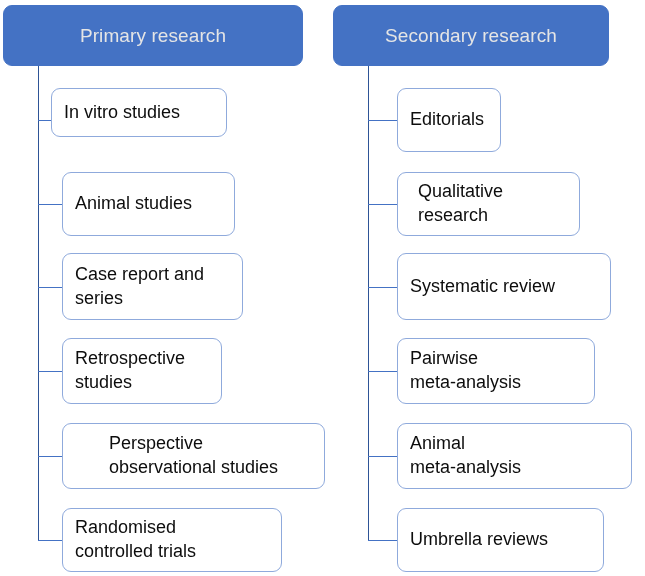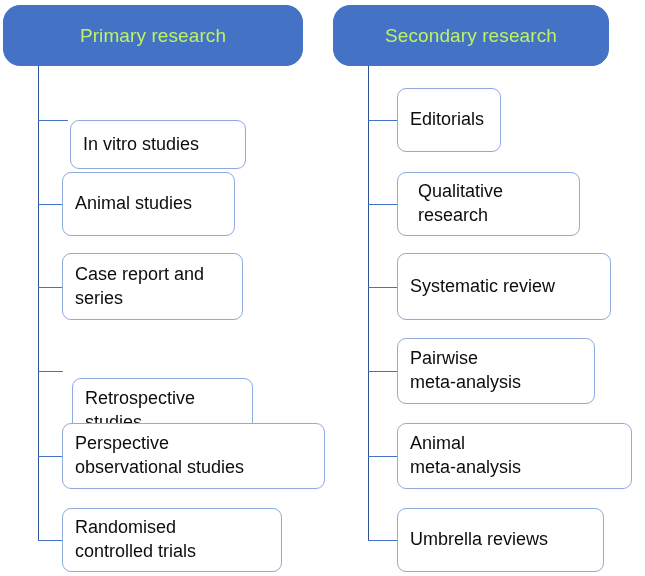--- a/index.html
+++ b/index.html
@@ -21,22 +21,22 @@
     height: 576px;
     background: #ffffff;
   }
 
   
   .col-header {
     position: absolute;
     box-sizing: border-box;
     background: #4472C4;
     border: 1px solid #4472C4;
-    border-radius: 17px;
-    color: #bef264;
+    border-radius: 9px;
+    color: #e5e5e5;
     font-size: 19px;
     line-height: 1.25;
     display: flex;
     align-items: center;
     justify-content: center;
     padding: 0 10px;
     letter-spacing: 0.1px;
   }
 
   
@@ -79,39 +79,39 @@
 
   <div class="trunk" style="left:38px; top:66px; height:474px;"></div>
 
   <div class="branch" style="left:38px; top:120px; width:30px;"></div>
   <div class="branch" style="left:38px; top:204px; width:25px;"></div>
   <div class="branch" style="left:38px; top:287px; width:25px;"></div>
   <div class="branch" style="left:38px; top:371px; width:25px;"></div>
   <div class="branch" style="left:38px; top:456px; width:25px;"></div>
   <div class="branch" style="left:38px; top:540px; width:25px;"></div>
 
-  <div class="node" style="left:70px; top:88px; width:176px; height:49px;margin-top:32px;">
+  <div class="node" style="left:51px; top:88px; width:176px; height:49px;">
     <span>In vitro studies</span>
   </div>
 
   <div class="node" style="left:62px; top:172px; width:173px; height:64px;">
     <span>Animal studies</span>
   </div>
 
   <div class="node" style="left:62px; top:253px; width:181px; height:67px;">
     <span>Case report and
 series</span>
   </div>
 
-  <div class="node" style="left:72px; top:338px; width:181px; height:66px;margin-top:40px;">
+  <div class="node" style="left:62px; top:338px; width:160px; height:66px;">
     <span>Retrospective
 studies</span>
   </div>
 
-  <div class="node" style="left:62px; top:423px; width:263px; height:66px;">
+  <div class="node" style="left:62px; top:423px; width:263px; height:66px;justify-content:center;">
     <span>Perspective
 observational studies</span>
   </div>
 
   <div class="node" style="left:62px; top:508px; width:220px; height:64px;">
     <span>Randomised
 controlled trials</span>
   </div>
 
   <div class="col-header" style="left:333px; top:5px; width:276px; height:61px;">

